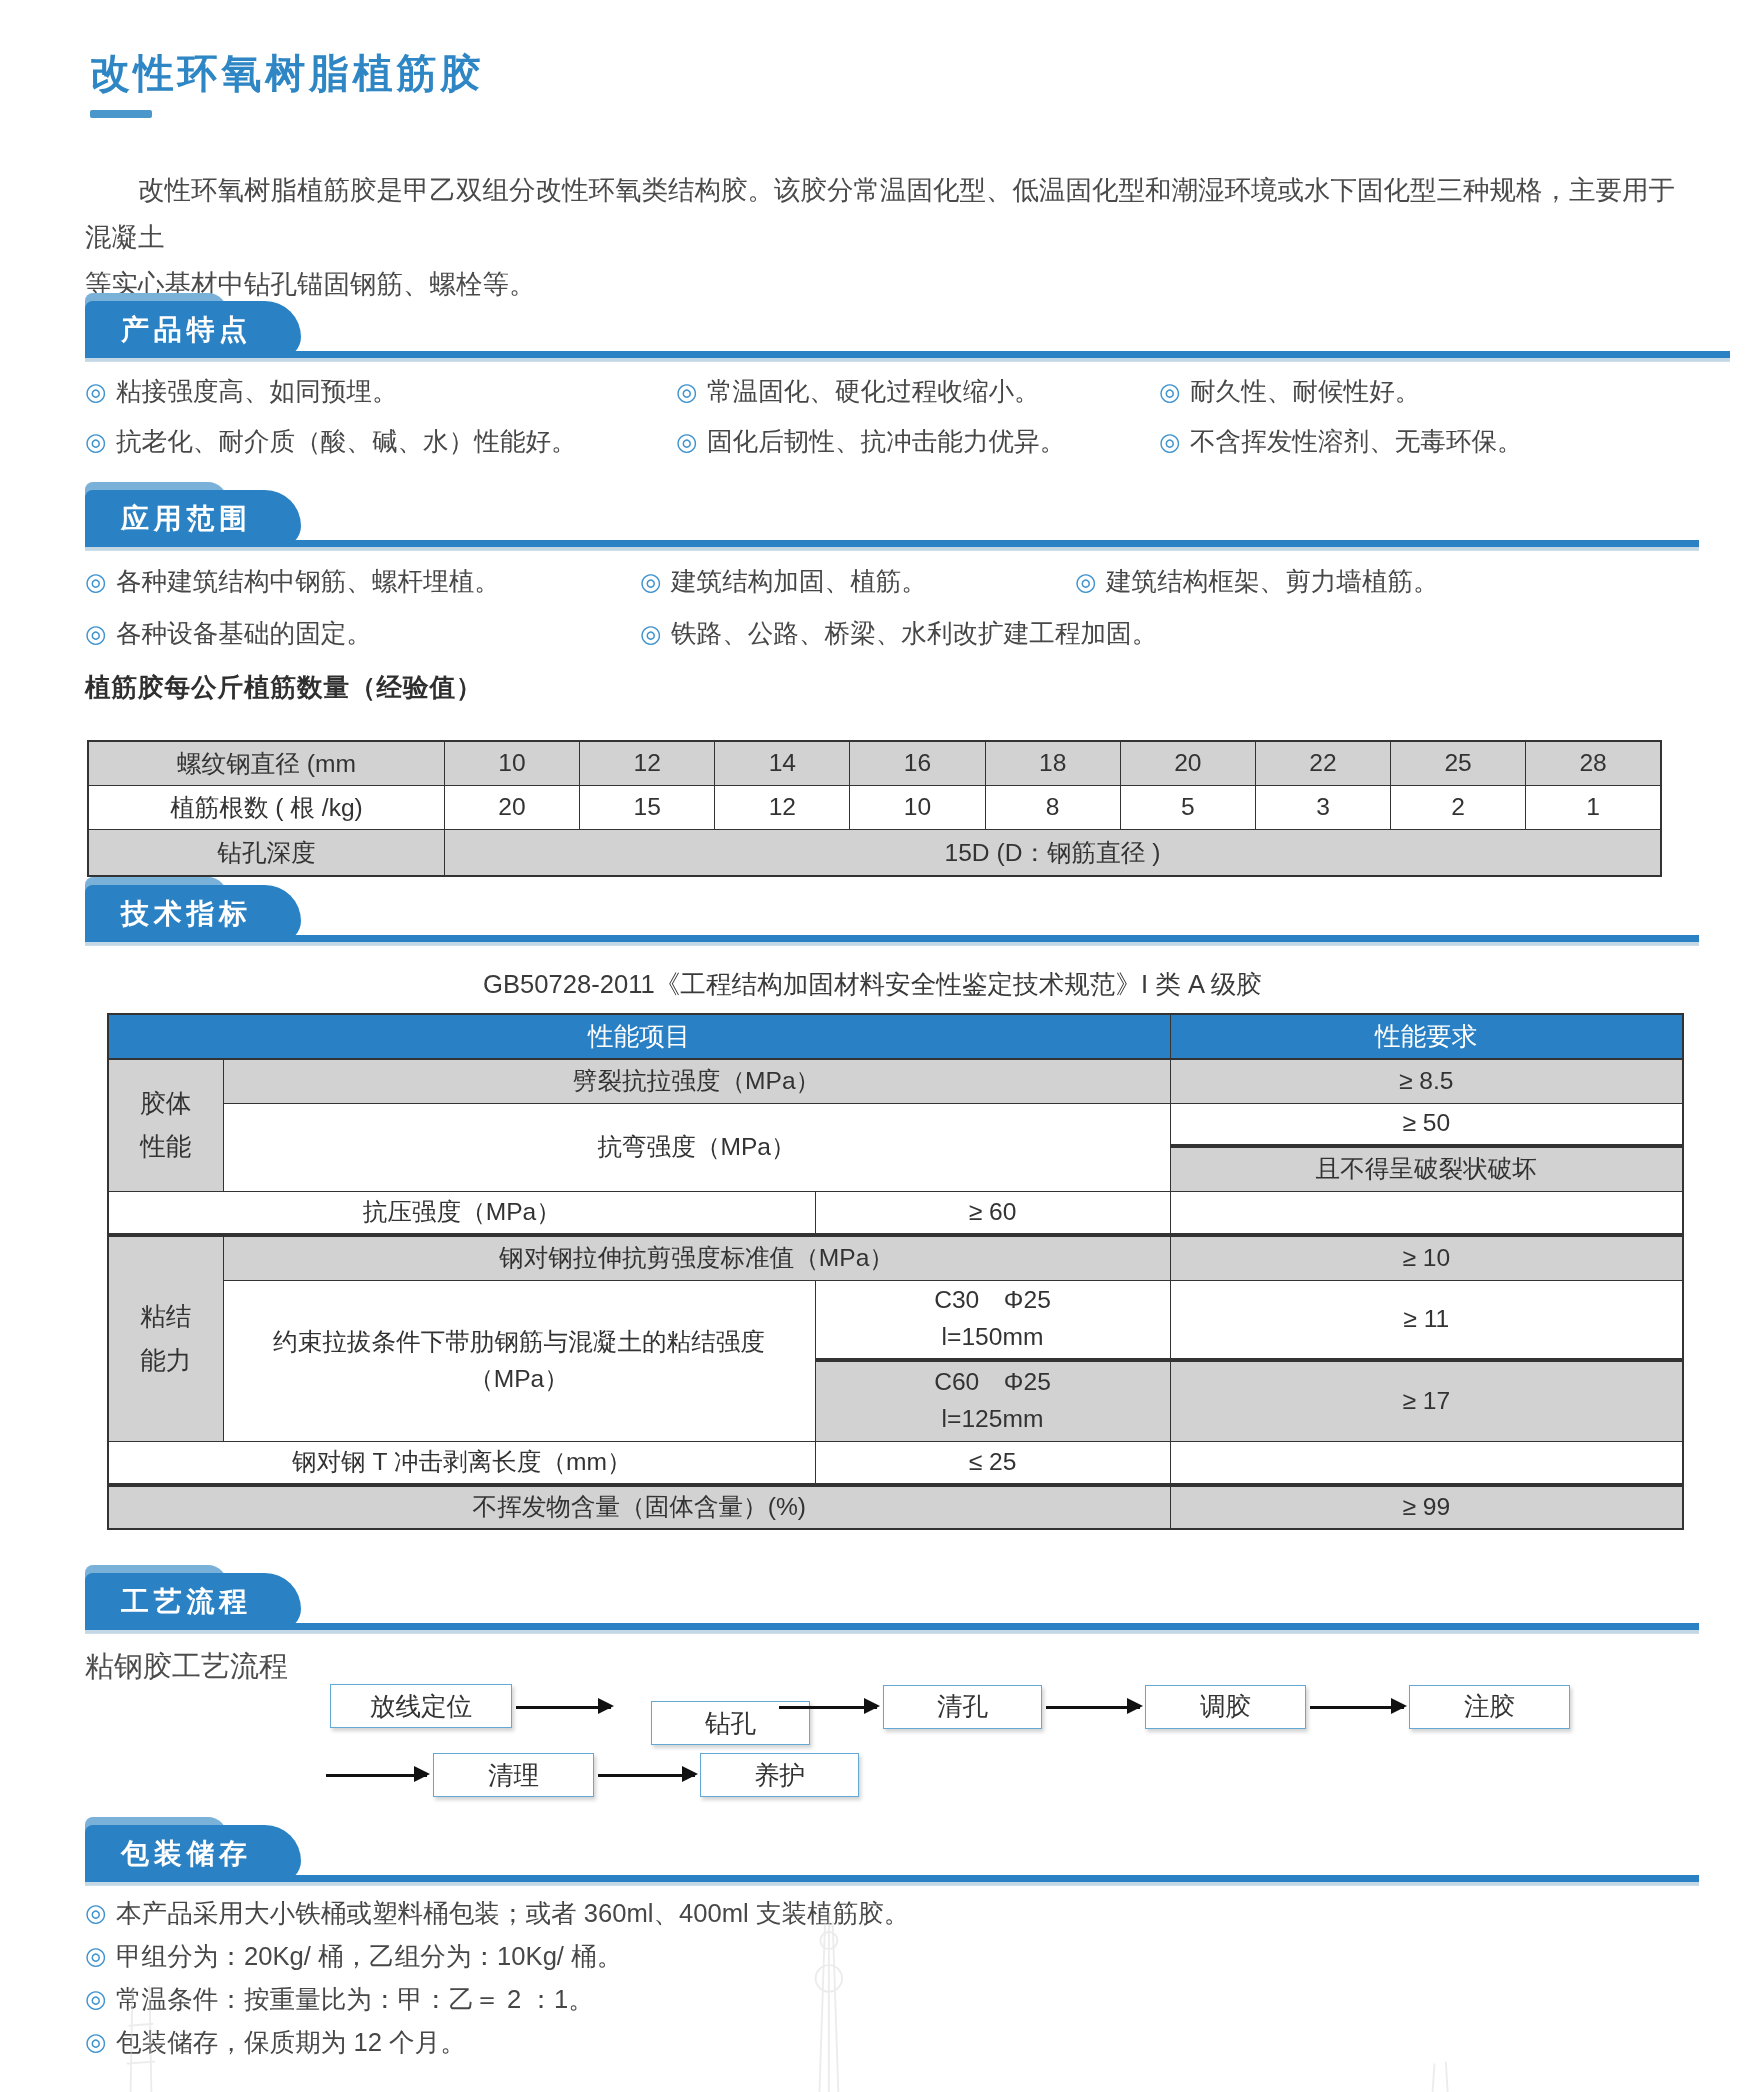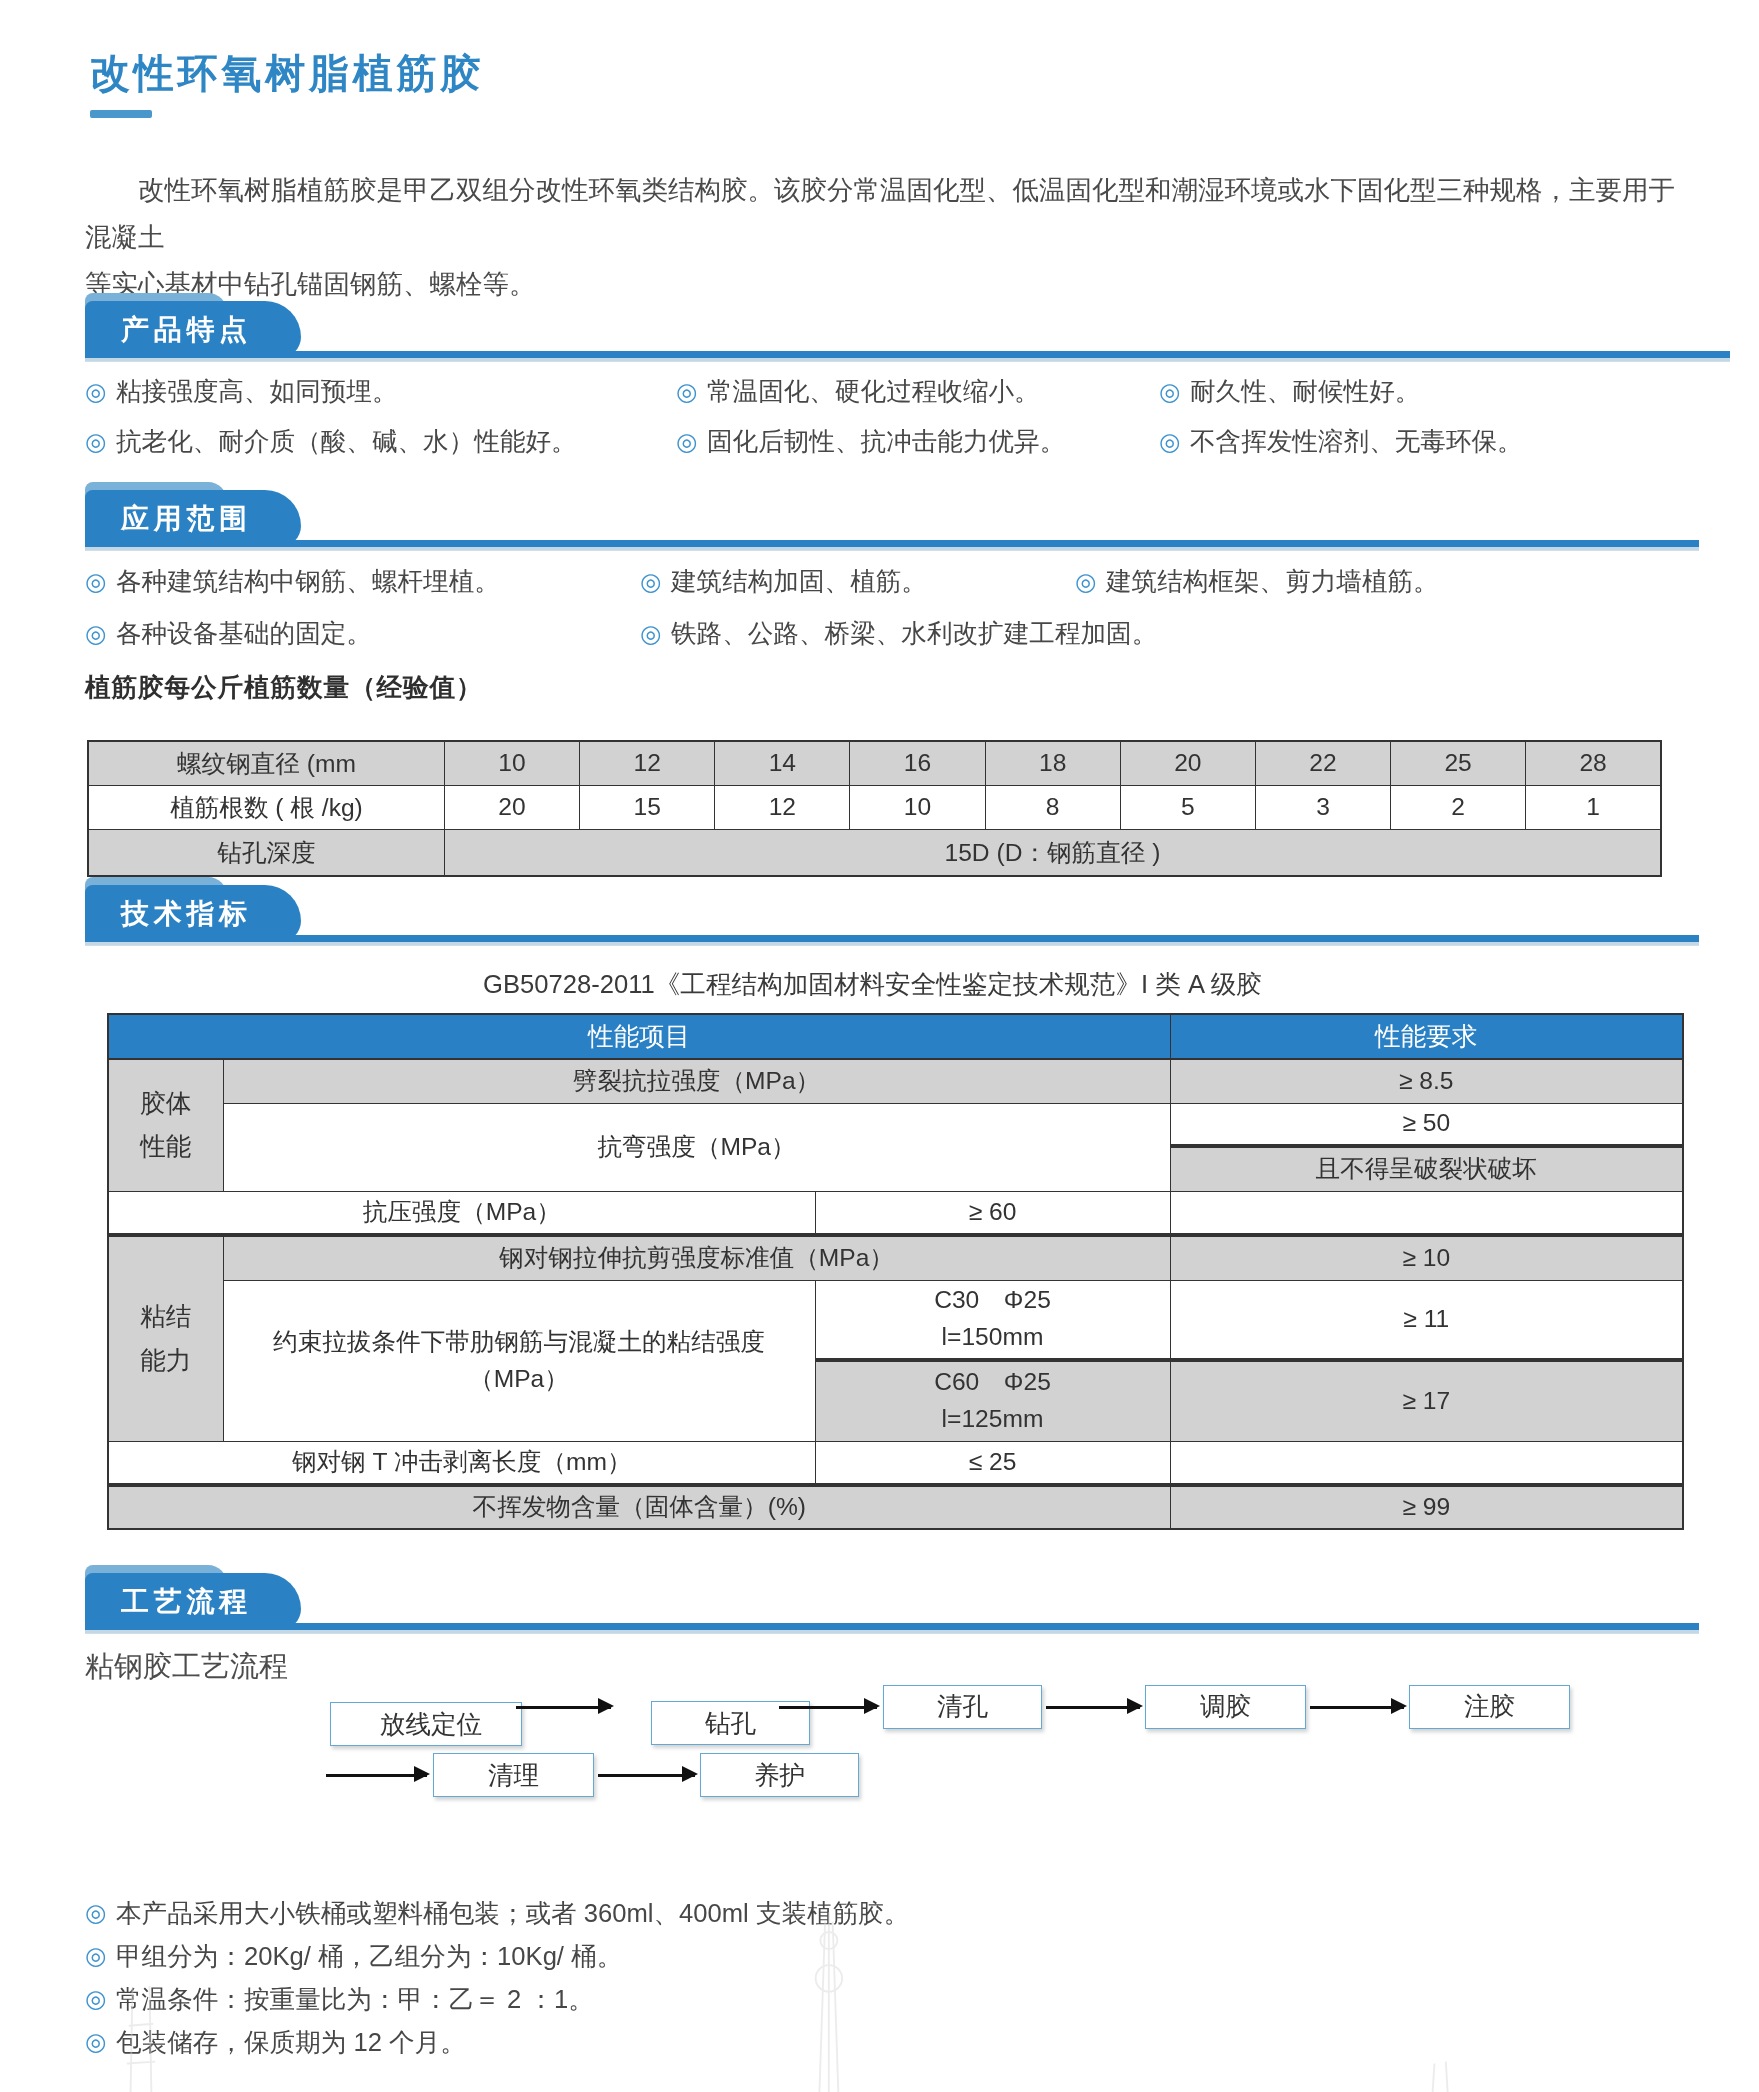--- a/index.html
+++ b/index.html
@@ -281,36 +281,41 @@
   </div>
 
   <div class="abs section-header" style="top:1571px;">
     <div class="badge-back"></div>
     <div class="section-rule"></div>
     <div class="section-badge">工艺流程</div>
   </div>
   <div class="abs process-subtitle">粘钢胶工艺流程</div>
 
   <div class="abs flowchart">
-    <div class="flow-box" style="left:245px;top:19px;width:180px;padding-left:10px;">放线定位</div>
+    <div class="flow-box" style="left:245px;top:1px;width:180px;">放线定位</div>
     <div class="flow-arrow" style="left:431px;top:23px;width:95px;"></div>
     <div class="flow-box" style="left:531px;top:18px;width:157px;margin-left:35px;">钻孔</div>
     <div class="flow-arrow" style="left:694px;top:23px;width:98px;"></div>
     <div class="flow-box" style="left:798px;top:1.9px;width:157px;">清孔</div>
     <div class="flow-arrow" style="left:961px;top:23px;width:94px;"></div>
     <div class="flow-box" style="left:1060px;top:1.9px;width:159px;">调胶</div>
     <div class="flow-arrow" style="left:1225px;top:23px;width:94px;"></div>
     <div class="flow-box" style="left:1324px;top:1.9px;width:159px;">注胶</div>
 
     <div class="flow-arrow" style="left:241px;top:91px;width:101px;"></div>
     <div class="flow-box" style="left:348px;top:70px;width:159px;">清理</div>
     <div class="flow-arrow" style="left:513px;top:91px;width:97px;"></div>
     <div class="flow-box" style="left:615px;top:70px;width:157px;">养护</div>
   </div>
 
+  <div class="abs section-header" style="top:1823px;">
+    <div class="badge-back"></div>
+    <div class="section-rule"></div>
+    <div class="section-badge">包装储存</div>
+  </div>
   <div class="abs storage-list">
     <div class="bullet">
         <span class="dot">◎</span>
         <span>本产品采用大小铁桶或塑料桶包装；或者 360ml、400ml 支装植筋胶。</span>
       </div>
     <div class="bullet">
         <span class="dot">◎</span>
         <span>甲组分为：20Kg/ 桶，乙组分为：10Kg/ 桶。</span>
       </div>
     <div class="bullet">

